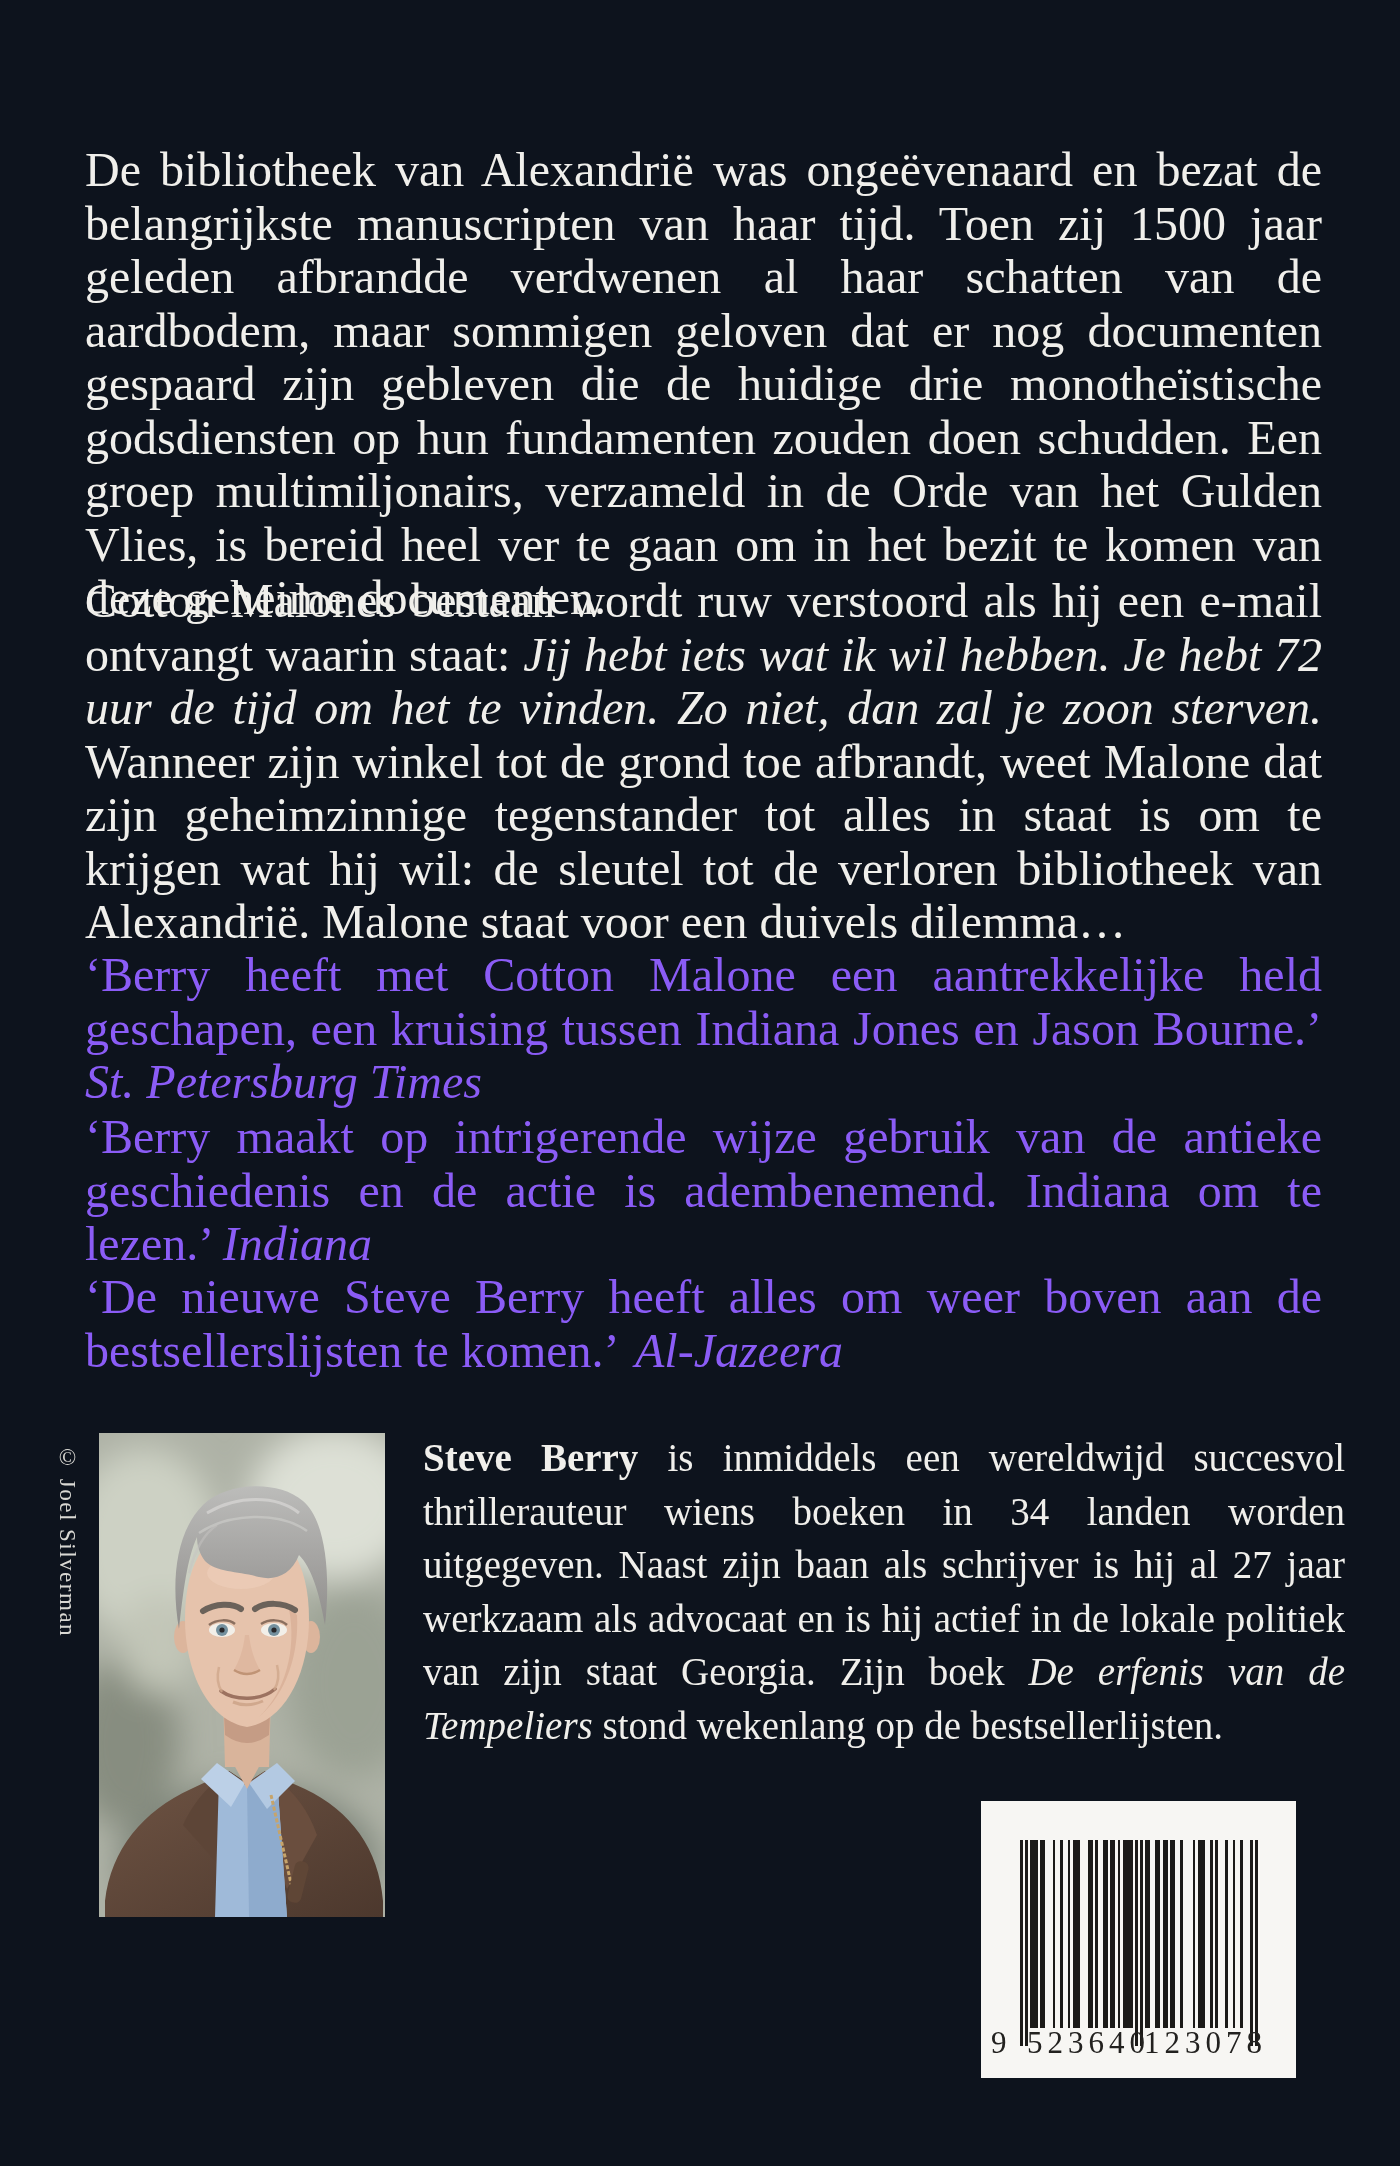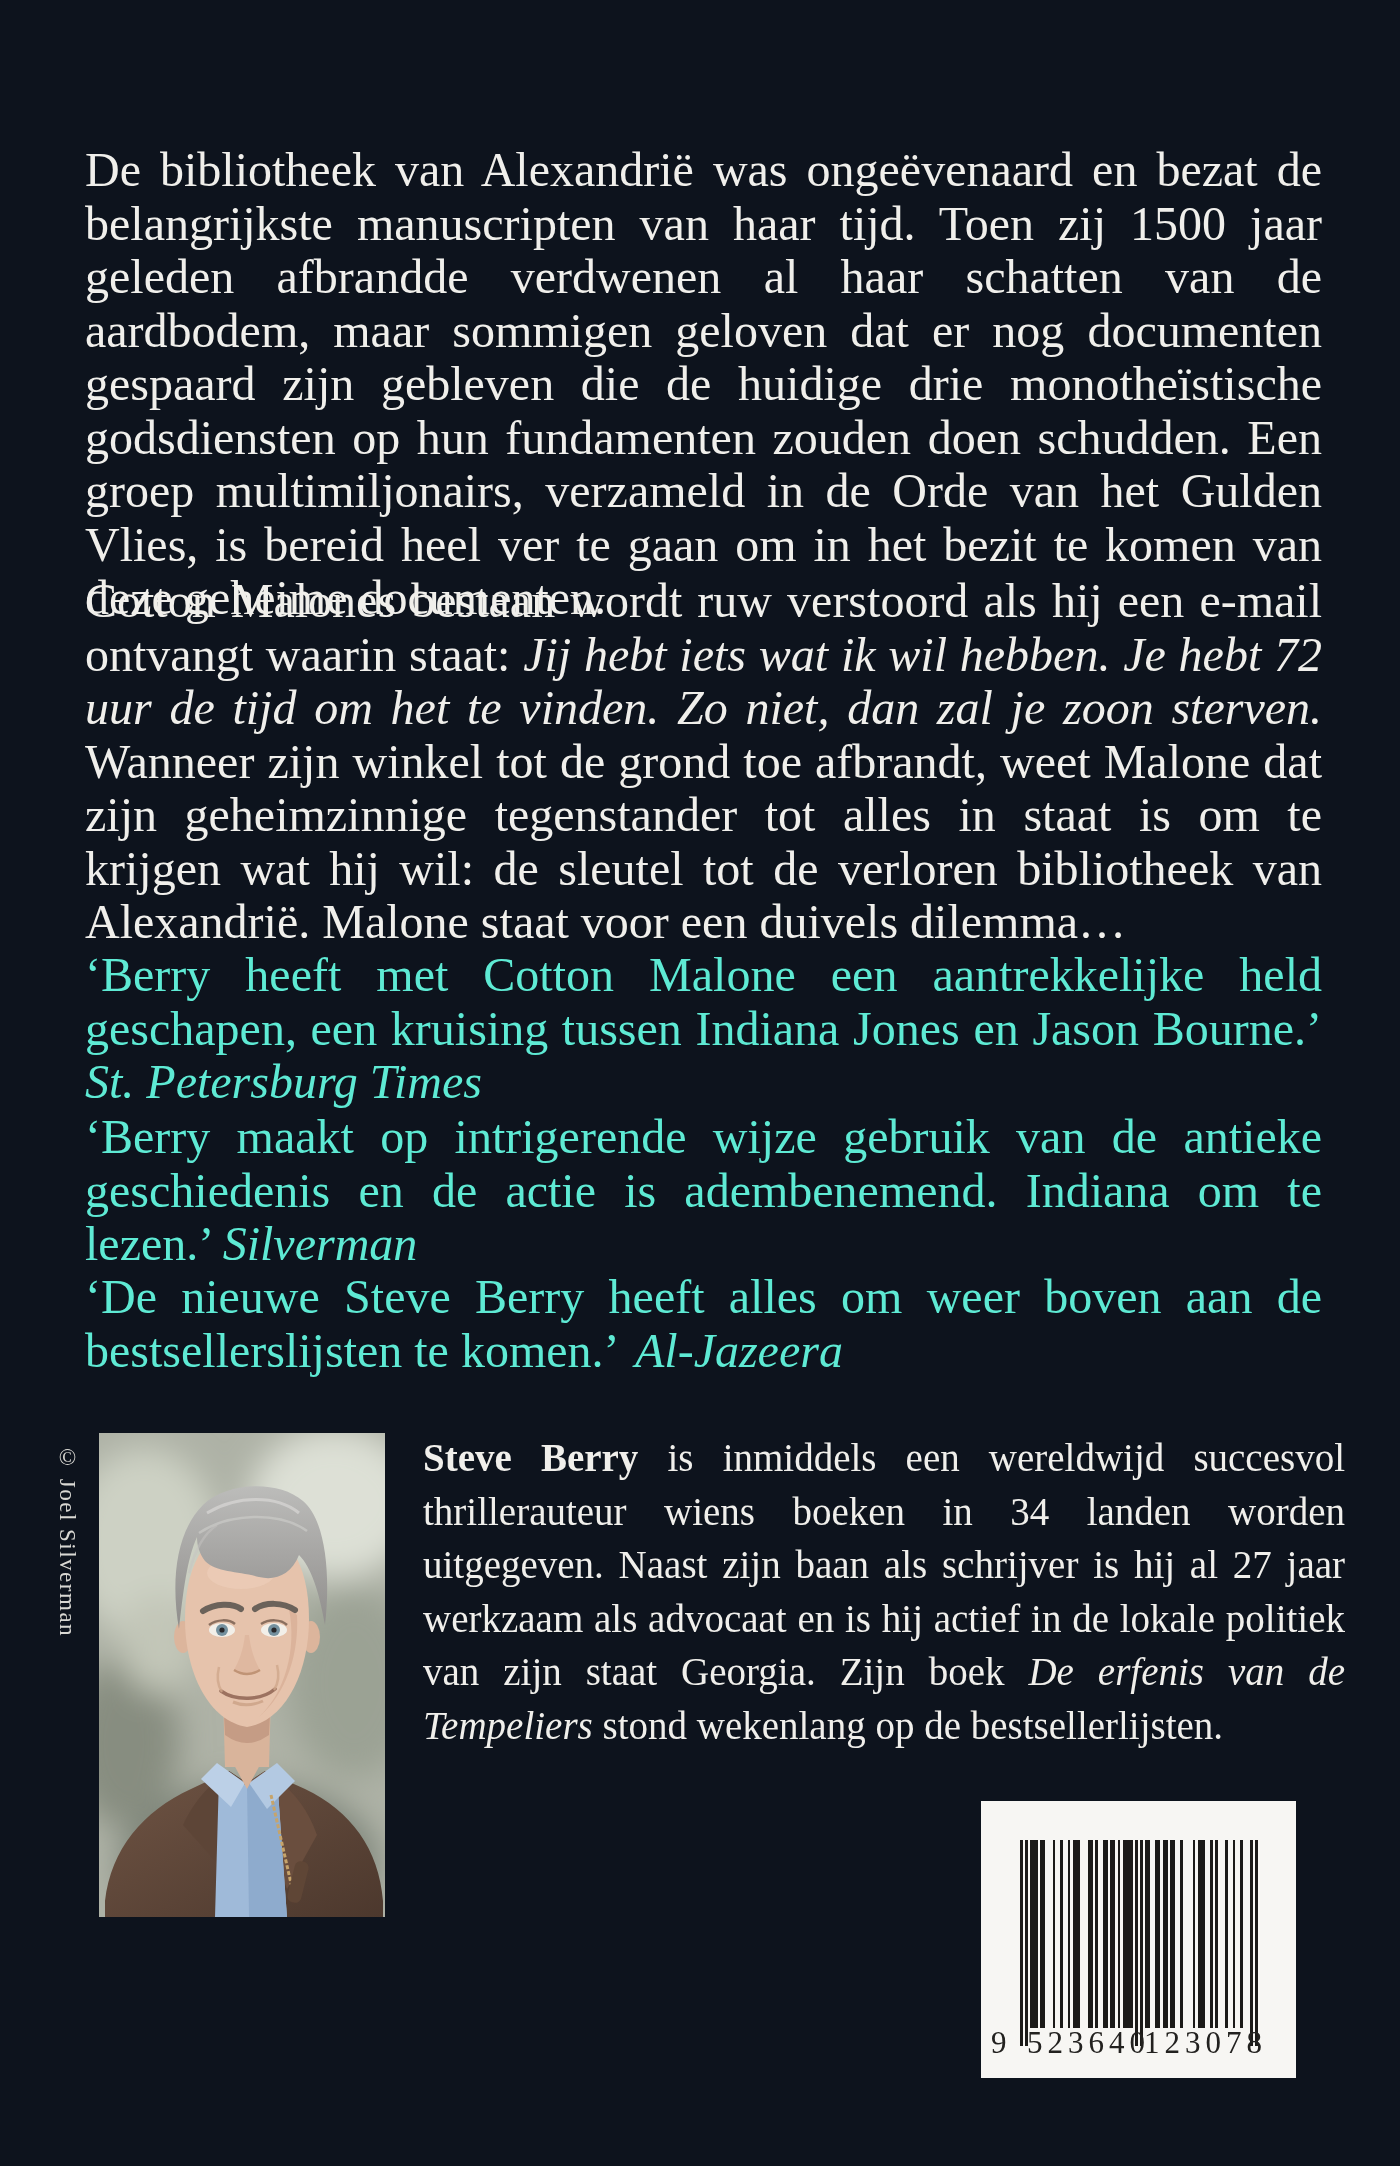--- a/index.html
+++ b/index.html
@@ -7,21 +7,21 @@
     position:relative; width:1400px; height:2166px;
     background:#0d131d; overflow:hidden;
     font-family:"Liberation Serif", serif;
     color:#f0efeb;
   }
   .block {
     position:absolute; left:85px; width:1237px;
     font-size:48px; line-height:53.5px;
     text-align:justify; text-justify:inter-word;
   }
-  .review { color:#5eead4; }
+  .review { color:#8b5cf6; }
   .author-section { position:absolute; left:0; top:1433px; width:1400px; height:530px; }
   .photo-credit {
     position:absolute; left:54px; top:12px; height:420px;
     writing-mode:vertical-rl;
     font-size:23px; letter-spacing:1.5px; color:#d9d8d3;
   }
   .author-photo {
     position:absolute; left:99px; top:0; width:286px; height:484px;
     overflow:hidden; background:#aeb2a6;
   }
@@ -53,21 +53,21 @@
 <body>
 
 <div class="page">
 
   <div class="block" style="top:143px;"><span>De bibliotheek van Alexandrië was ongeëvenaard en bezat de belangrijkste manuscripten van haar tijd. Toen zij 1500 jaar geleden afbrandde verdwenen al haar schatten van de aardbodem, maar sommigen geloven dat er nog documenten gespaard zijn gebleven die de huidige drie monotheïstische godsdiensten op hun fundamenten zouden doen schudden. Een groep multimiljonairs, verzameld in de Orde van het Gulden Vlies, is bereid heel ver te gaan om in het bezit te komen van deze geheime documenten.</span></div>
 
   <div class="block" style="top:574px;"><span>Cotton Malones bestaan wordt ruw verstoord als hij een e-mail ontvangt waarin staat: </span><span style="font-style: italic;">Jij hebt iets wat ik wil hebben. Je hebt 72 uur de tijd om het te vinden. Zo niet, dan zal je zoon sterven.</span><span> Wanneer zijn winkel tot de grond toe afbrandt, weet Malone dat zijn geheimzinnige tegenstander tot alles in staat is om te krijgen wat hij wil: de sleutel tot de verloren bibliotheek van Alexandrië. Malone staat voor een duivels dilemma…</span></div>
 
   <div class="block review" style="top:948px;"><span>‘Berry heeft met Cotton Malone een aantrekkelijke held geschapen, een kruising tussen Indiana Jones en Jason Bourne.’ </span><span style="font-style: italic;">St. Petersburg Times</span></div>
 
-  <div class="block review" style="top:1110px;"><span>‘Berry maakt op intrigerende wijze gebruik van de antieke geschiedenis en de actie is adembenemend. Indiana om te lezen.’ </span><span style="font-style: italic;">Silverman</span></div>
+  <div class="block review" style="top:1110px;"><span>‘Berry maakt op intrigerende wijze gebruik van de antieke geschiedenis en de actie is adembenemend. Indiana om te lezen.’ </span><span style="font-style: italic;">Indiana</span></div>
 
   <div class="block review" style="top:1270px;"><span>‘De nieuwe Steve Berry heeft alles om weer boven aan de bestsellerslijsten te komen.’  </span><span style="font-style: italic; margin-left: 7px;">Al-Jazeera</span></div>
 
   <div class="author-section">
 
     <div class="photo-credit">© Joel Silverman</div>
 
     <div class="author-photo">
       <svg width="286" height="484" viewBox="0 0 286 484" xmlns="http://www.w3.org/2000/svg">
         <defs>

